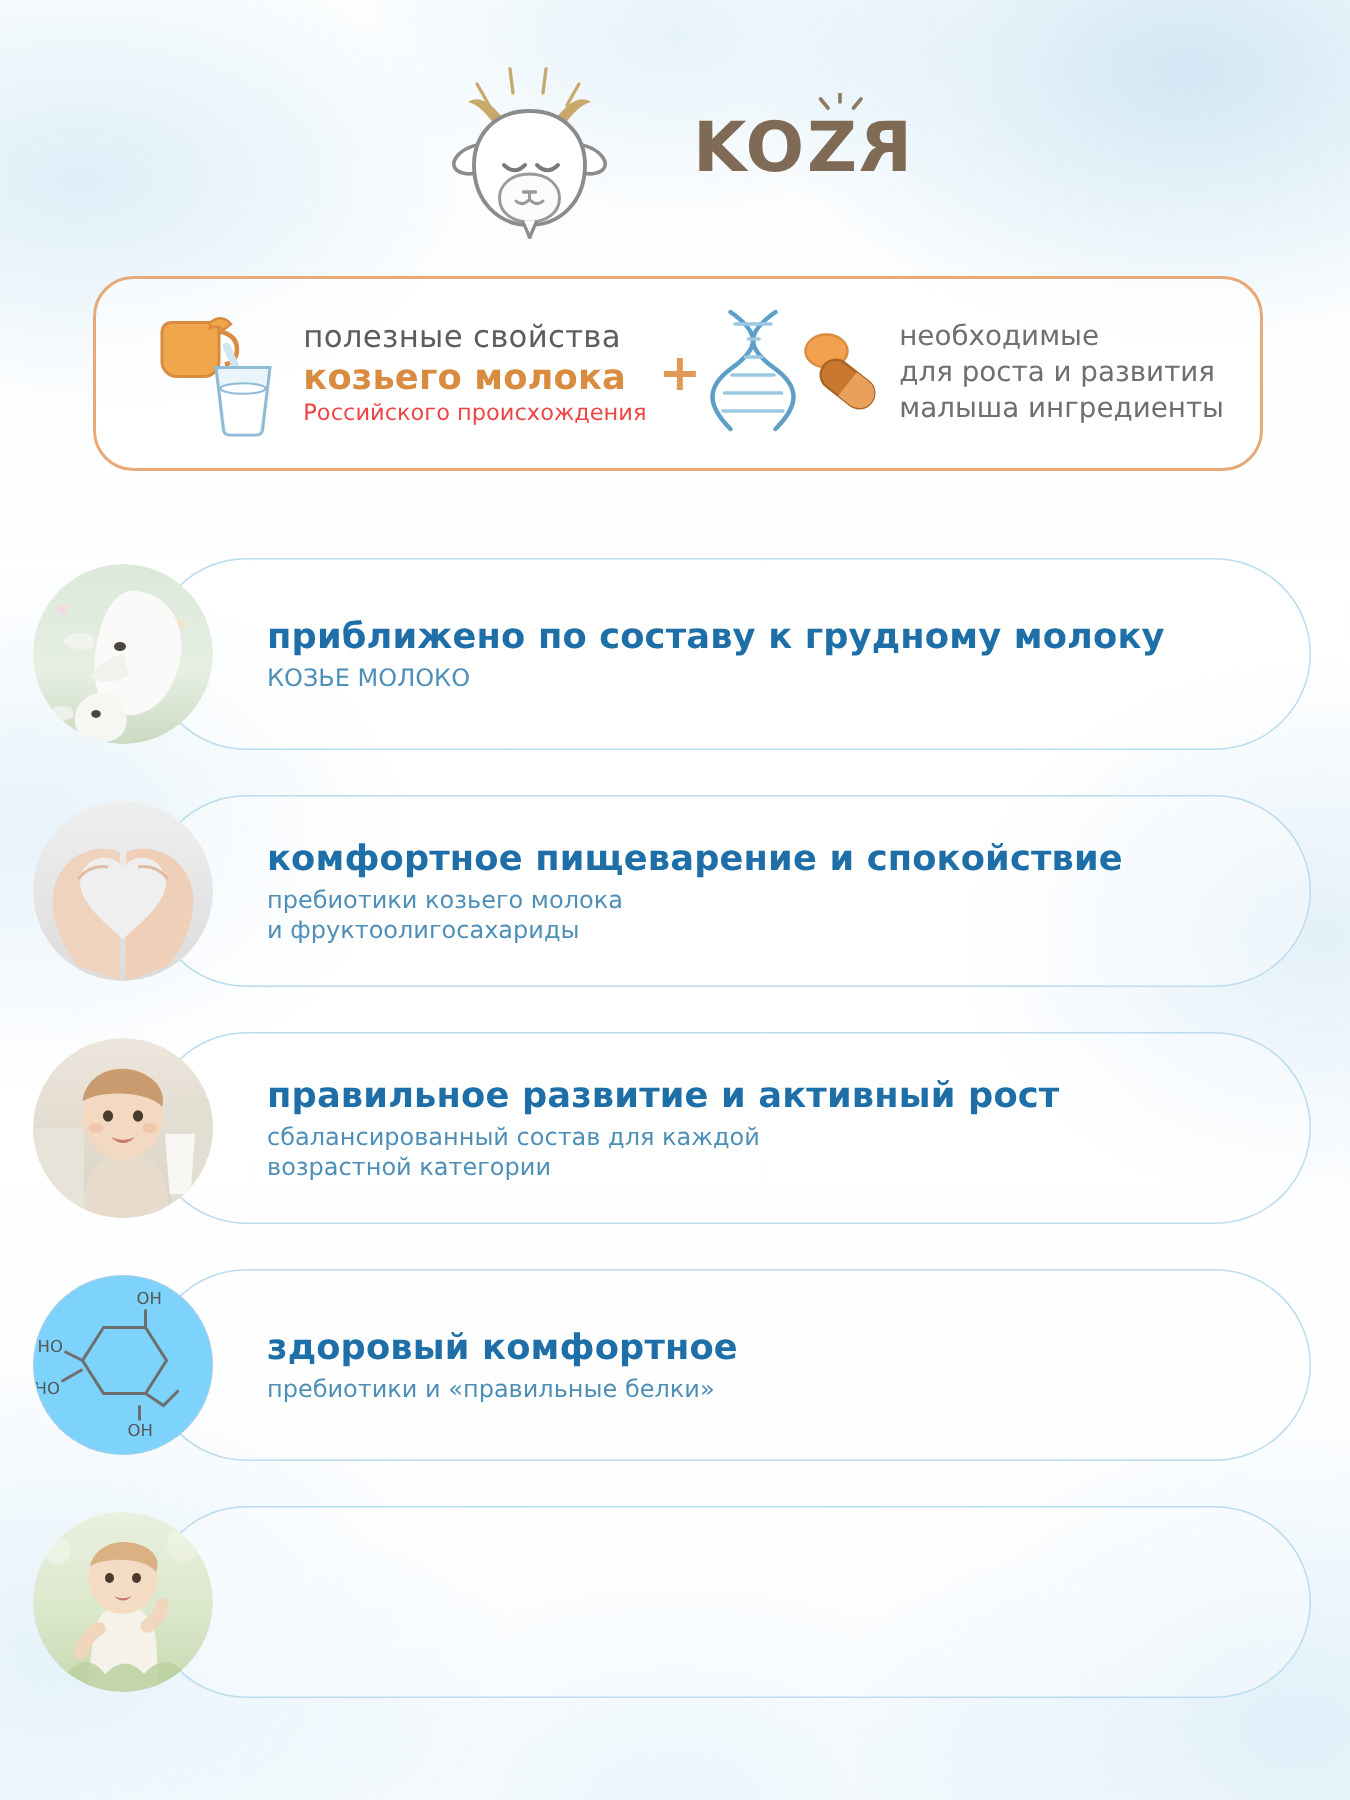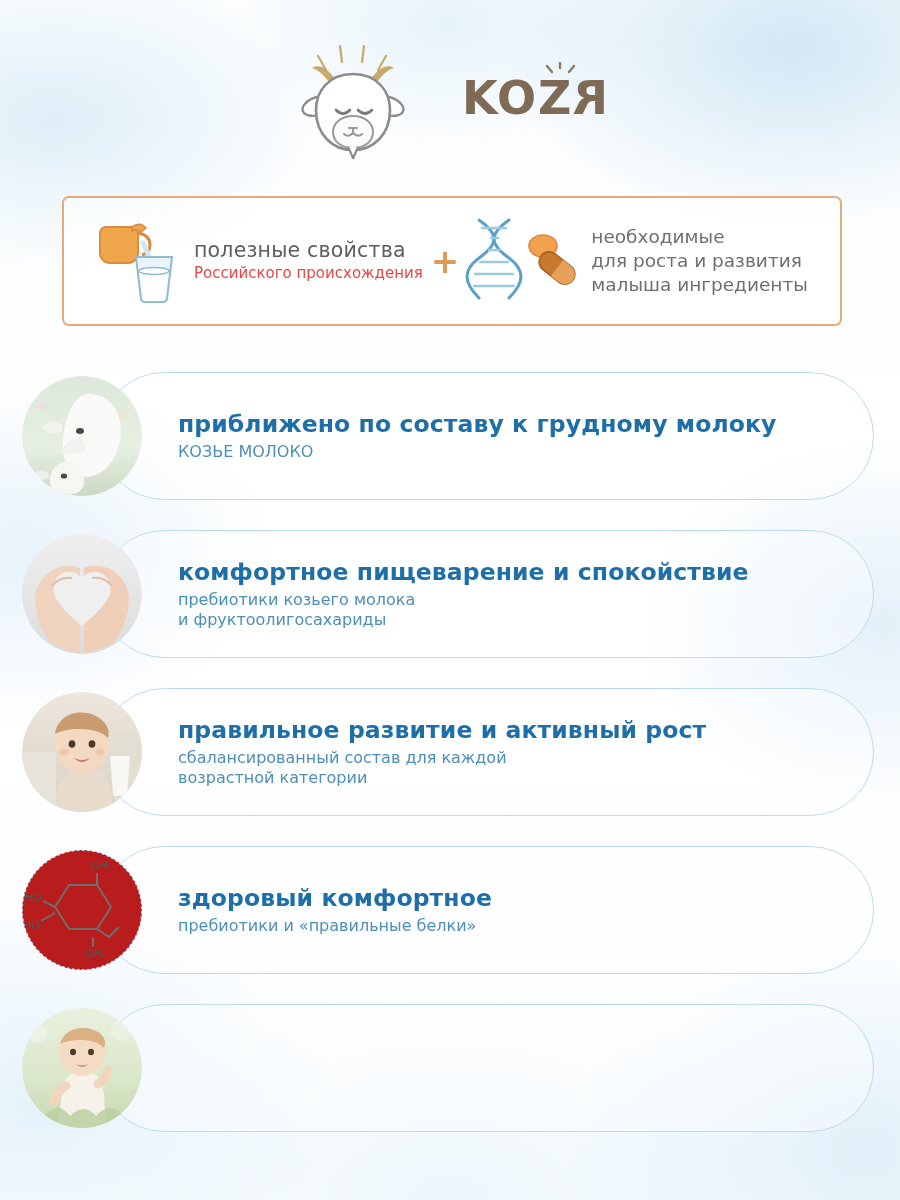--- a/index.html
+++ b/index.html
@@ -49,29 +49,30 @@
     gap: 34px;
     padding-top: 14px;
   }
   .goat-mark { width: 150px; height: 120px; display: block; }
   .brand-word { display: block; }
 
   
   .banner {
     position: absolute;
     left: 62px;
-    top: 196px;
+    top: 184px;
     width: 780px;
     height: 130px;
     border: 2px solid #E7A977;
-    border-radius: 7px;
+    border-radius: 27px;
     background: rgba(255,255,255,.55);
     display: flex;
     align-items: center;
     padding: 0 24px;
+    justify-content: flex-end;
   }
   .banner-left {
     display: flex;
     align-items: center;
     gap: 10px;
     flex: 0 0 auto;
   }
   .jug-svg { width: 96px; height: 92px; flex: 0 0 auto; }
   .banner-text-1 { line-height: 1.16; }
   .bt1-l1 {
@@ -166,21 +167,21 @@
     color: #4E8FB8;
     line-height: 1.24;
     margin-top: 3px;
   }
   .f-sub .sub-l2 { display: block; }
 
   
   .thumb-svg { width: 120px; height: 120px; display: block; }
   .thumb-dashed {
     border: 1.4px dashed #A9CBDF;
-    background: #b91c1c;
+    background: #7dd3fc;
   }
 </style>
 </head>
 <body>
 
 <div class="bg"></div>
 
 <div class="page">
 
   <div class="header">
@@ -244,20 +245,21 @@
           <path d="M55 30 q6 12 10 24" stroke="#CFE6F2" stroke-width="5" fill="none" stroke-linecap="round"></path>
 
           <path d="M48 44 h36 l-5 42 a4 4 0 0 1 -4 3 h-18 a4 4 0 0 1 -4 -3 z" fill="#EAF5FB" stroke="#8FBBD4" stroke-width="2"></path>
           <path d="M51 58 h30 l-4 28 a3 3 0 0 1 -3 2 h-16 a3 3 0 0 1 -3 -2 z" fill="#ffffff"></path>
           <ellipse cx="66" cy="58" rx="15" ry="3.5" fill="#FCFEFF" stroke="#8FBBD4" stroke-width="1.4"></ellipse>
         </svg>
       </span>
 
       <div class="banner-text-1">
         <div class="bt1-l1">полезные свойства</div>
+        <div class="bt1-l2">козьего молока</div>
         <div class="bt1-l3">Российского происхождения</div>
       </div>
     </div>
 
     <div class="plus">+</div>
 
     <span>
       <svg class="dna-svg" viewBox="0 0 58 86" xmlns="http://www.w3.org/2000/svg">
         <g stroke="#5E9FC8" stroke-width="3" fill="none" stroke-linecap="round">
           <path d="M14 4 C34 18, 34 28, 14 42 C-2 54, -2 66, 14 82"></path>

